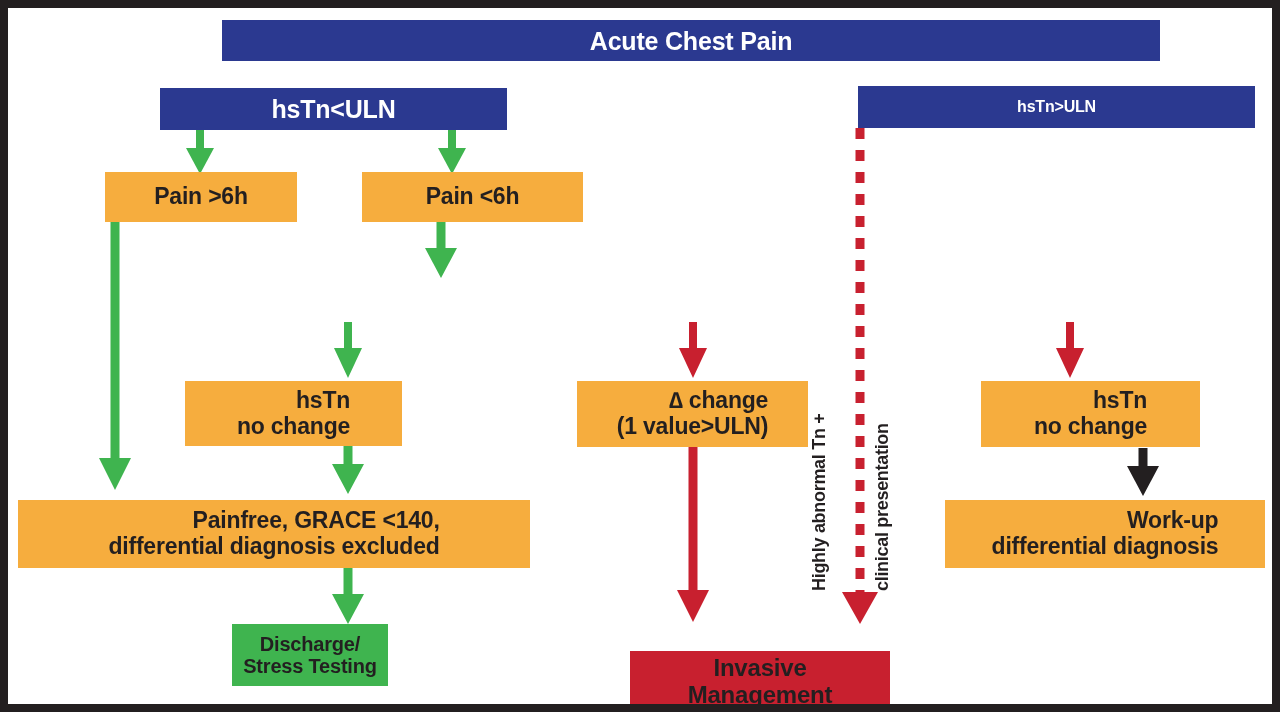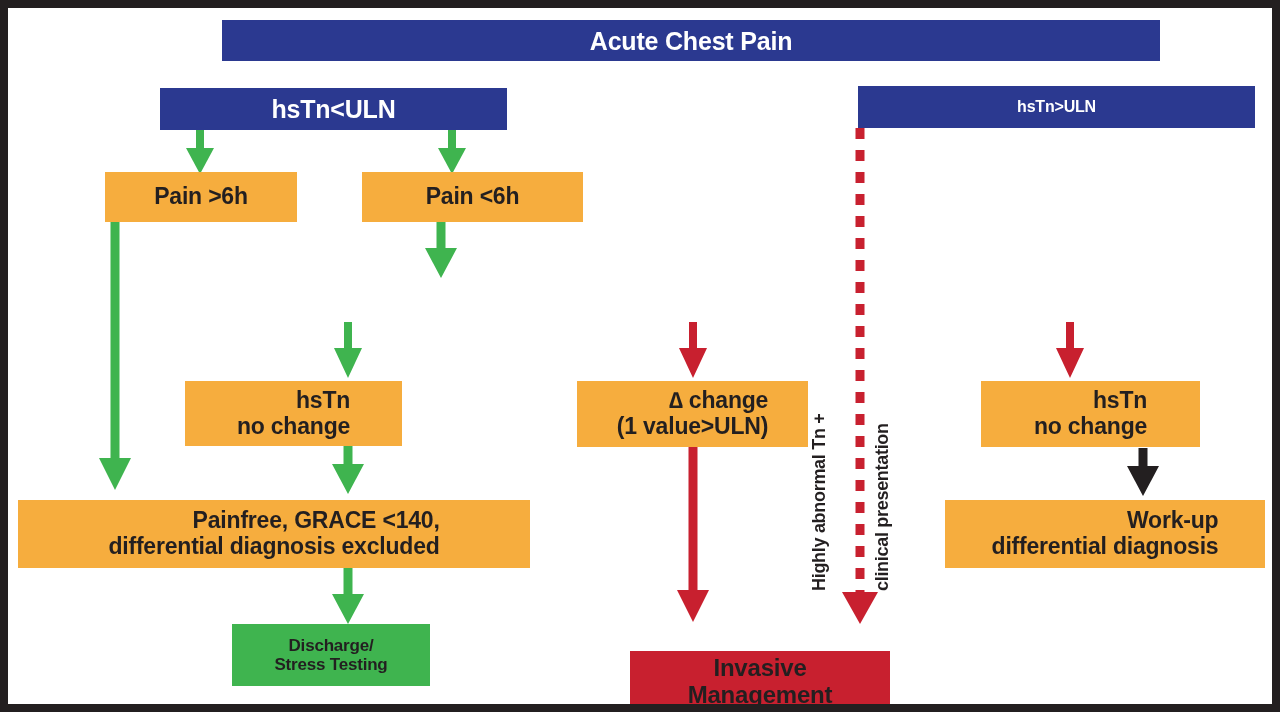--- a/index.html
+++ b/index.html
@@ -162,21 +162,21 @@
 
     <div class="node orange" style="left:981px; top:381px; width:219px; height:66px; font-size:23px;">hsTn
 no change</div>
 
     <div class="node orange" style="left:18px; top:500px; width:512px; height:68px; font-size:23px;">Painfree, GRACE &lt;140,
 differential diagnosis excluded</div>
 
     <div class="node orange" style="left:945px; top:500px; width:320px; height:68px; font-size:23px;">Work-up
 differential diagnosis</div>
 
-    <div class="node green" style="left:232px; top:624px; width:198px; height:62px; font-size:17px;">Discharge/
+    <div class="node green" style="left:232px; top:624px; width:156px; height:62px; font-size:20px;">Discharge/
 Stress Testing</div>
 
     <div class="node red" style="left:630px; top:624px; width:260px; height:62px; font-size:24px;">Invasive
 Management</div>
 
     <div class="vlabel" style="left:830px; top:570px;">Highly abnormal Tn +</div>
 
     <div class="vlabel" style="left:893px; top:570px;">clinical presentation</div>
 
   </div>

